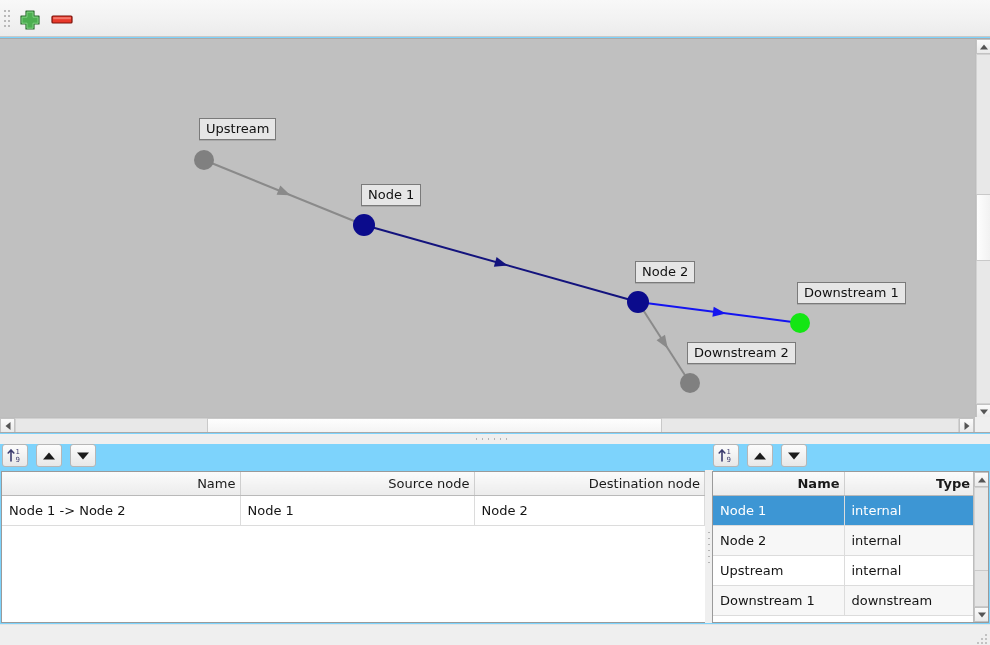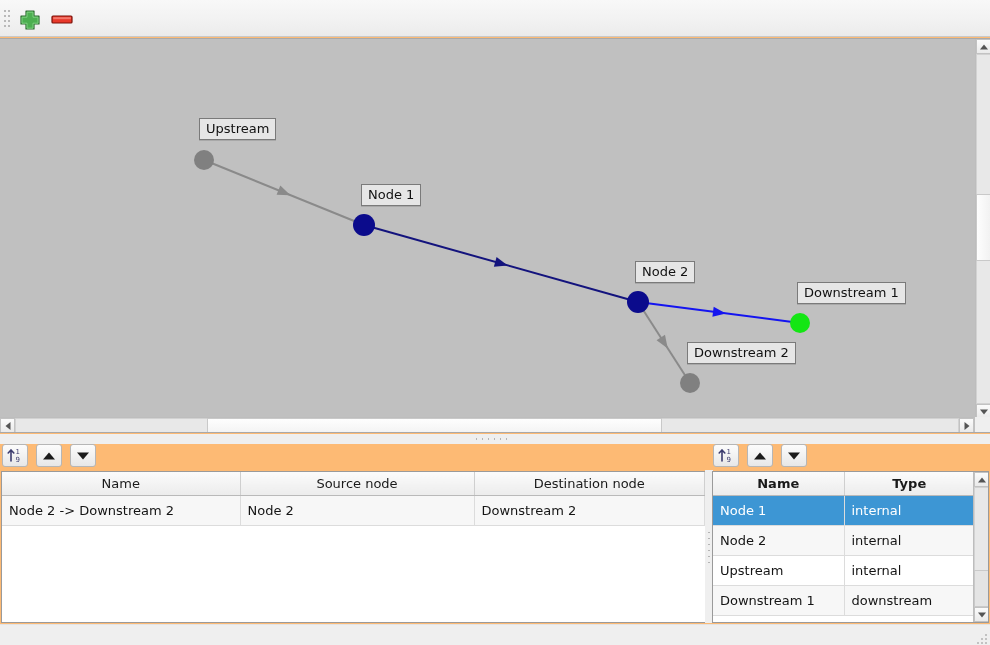--- a/index.html
+++ b/index.html
@@ -6,21 +6,21 @@
     margin: 0;
     padding: 0;
     background: #f0f0f0;
     font-family: "DejaVu Sans", "Liberation Sans", sans-serif;
   }
   #app {
     position: relative;
     width: 990px;
     height: 645px;
     overflow: hidden;
-    background: #fdba74;
+    background: #7dd3fc;
     font-size: 12px;
     color: #000;
   }
 
   
   .toolbar {
     position: absolute;
     left: 0; top: 0;
     width: 990px; height: 37px;
     background: linear-gradient(to bottom, #f8f8f8 0%, #f2f2f2 55%, #ebebeb 100%);
@@ -208,21 +208,21 @@
     table-layout: fixed;
     font-size: 13px;
   }
   table.grid th {
     background: linear-gradient(to bottom, #fbfbfb, #ececec);
     border-right: 1px solid #cfcfcf;
     border-bottom: 1px solid #b9b9b9;
     font-weight: normal;
     height: 23px;
     padding: 0 4px;
-    text-align: center;
+    text-align: right;
     color: #1a1a1a;
   }
   table.grid.focused th { font-weight: bold; }
   table.grid td {
     border-right: 1px solid #dcdcdc;
     border-bottom: 1px solid #dcdcdc;
     height: 29px;
     padding: 0 7px;
     color: #141414;
     overflow: hidden;
@@ -403,24 +403,24 @@
           <col>
         </colgroup>
       <thead>
           <tr id="edges-head">
             <th>Name</th>
             <th>Source node</th>
             <th>Destination node</th>
           </tr>
         </thead>
       <tbody id="edges-body">
-          <tr class="alt">
-            <td>Node 2 -&gt; Downstream 2</td>
+          <tr>
+            <td>Node 1 -&gt; Node 2</td>
+            <td>Node 1</td>
             <td>Node 2</td>
-            <td>Downstream 2</td>
           </tr>
         </tbody>
     </table>
   </div>
 
   <div class="splitter-v">
     <div class="grip-dots-v">
       <i></i>
         <i></i>
         <i></i>

